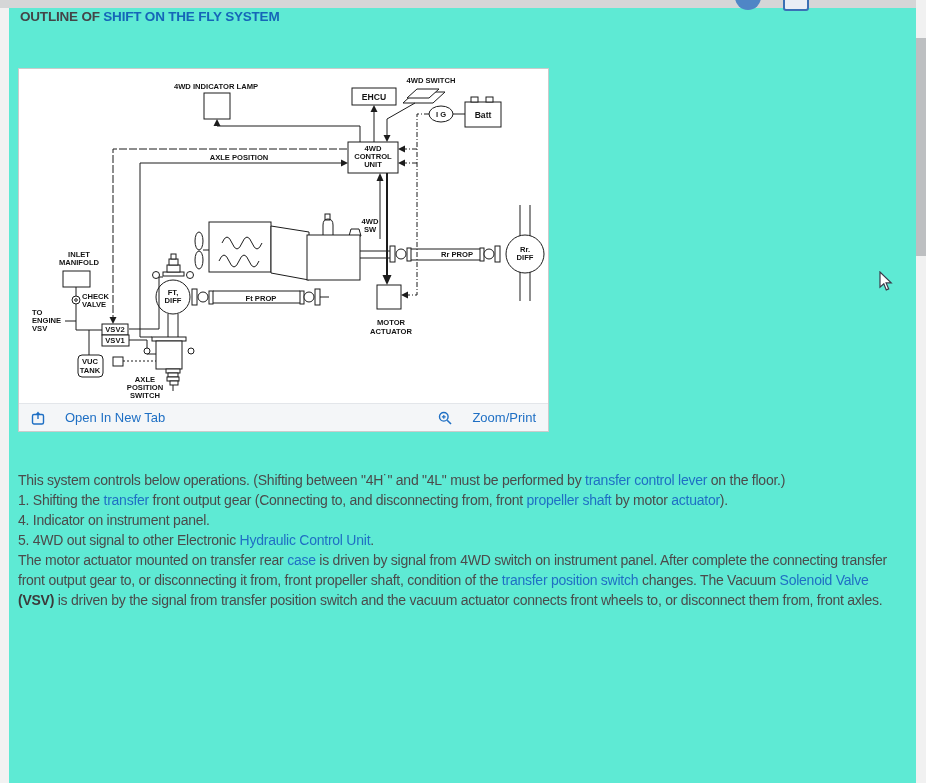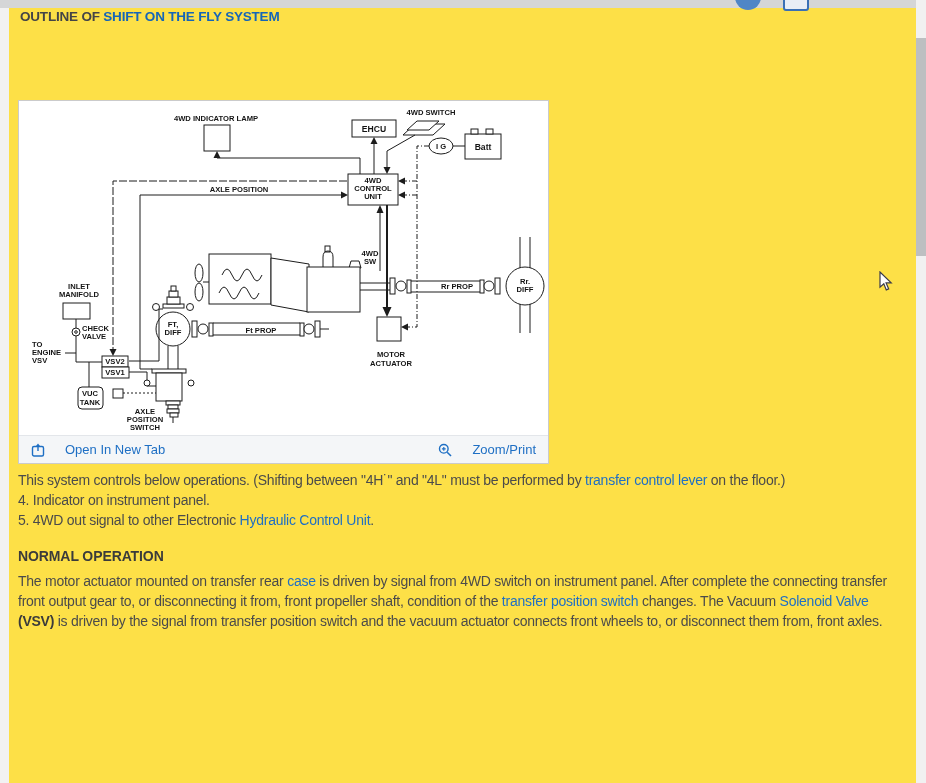--- a/index.html
+++ b/index.html
@@ -1,39 +1,39 @@
 <!DOCTYPE html>
 <html><head>
 <meta charset="utf-8">
 <style>
   html,body{margin:0;padding:0;background:#ffffff;}
   body{width:926px;height:783px;overflow:hidden;position:relative;
        font-family:"Liberation Sans",sans-serif;}
-  .page{position:absolute;inset:0;background:#fde047;}
+  .page{position:absolute;inset:0;background:#5eead4;}
 
   
   .topstrip{position:absolute;left:0;top:0;width:916px;height:8px;background:#d5d6d7;}
   .left-gutter{position:absolute;left:0;top:8px;width:9px;height:775px;background:#f2f2f2;}
   .top-icon-circle{position:absolute;left:735px;top:-16px;width:26px;height:26px;border-radius:50%;
        background:#4f86c6;}
   .top-icon-printer{position:absolute;left:783px;top:-17px;width:22px;height:24px;border:2px solid #3a70b5;
        border-radius:3px;background:#e9eef5;}
 
   
   .scroll-track{position:absolute;right:0;top:0;width:10px;height:783px;background:#f1f1f1;}
   .scroll-thumb{position:absolute;right:0;top:38px;width:10px;height:218px;background:#bdbfc1;}
 
   
   .title{position:absolute;left:20px;top:9px;font-size:13.5px;font-weight:bold;
          letter-spacing:-0.2px;white-space:nowrap;}
   .title .pre{color:#444447;}
   .title .lnk-title{color:#1565b8;cursor:pointer;}
 
   
-  .card{position:absolute;left:18px;top:68px;width:529px;height:362px;border:1px solid #cbcbcb;background:#fff;margin-top:32px;}
+  .card{position:absolute;left:18px;top:68px;width:529px;height:362px;border:1px solid #cbcbcb;background:#fff;}
   .card svg{display:block;}
   .card-footer{position:absolute;left:0;bottom:0;width:100%;height:28px;background:#f4f6f8;
        border-top:1px solid #e3e6ea;display:flex;justify-content:space-between;align-items:center;
        box-sizing:border-box;padding:0 12px;}
   .cf-link{display:flex;align-items:center;gap:20px;color:#1e6fc4;font-size:13px;cursor:pointer;}
   .cf-link svg{flex:0 0 auto;}
 
   
   .dwg line,.dwg path,.dwg rect,.dwg circle,.dwg ellipse,.dwg polyline{
       stroke:#1c1c1c;fill:none;stroke-width:1;}
@@ -263,23 +263,23 @@
           <path d="M9.2,9.2 L13,13" stroke="#1e6fc4" stroke-width="1.6" fill="none"></path>
           <path d="M5.8,3.9 V7.7 M3.9,5.8 H7.7" stroke="#1e6fc4" stroke-width="1.2" fill="none"></path>
         </svg>
         <span>Zoom/Print</span>
       </div>
     </div>
   </div>
 
   <div class="text-block">
     <div class="para"><span> This system controls below operations. (Shifting between "4H˙" and "4L" must be performed by </span><span class="lnk">transfer control lever</span><span> on the floor.)</span></div>
+    <div class="para"><span>1. Shifting the </span><span class="lnk">transfer</span><span> front output gear (Connecting to, and disconnecting from, front </span><span class="lnk">propeller shaft</span><span> by motor </span><span class="lnk">actuator</span><span>).</span></div>
     <div class="para"><span>4. Indicator on instrument panel.</span></div>
     <div class="para"><span>5. 4WD out signal to other Electronic </span><span class="lnk">Hydraulic Control Unit</span><span>.</span></div>
-    <div class="sect-head">NORMAL OPERATION</div>
     <div class="para"><span> The motor actuator mounted on transfer rear </span><span class="lnk">case</span><span> is driven by signal from 4WD switch on instrument panel. After complete the connecting transfer front output gear to, or disconnecting it from, front propeller shaft, condition of the </span><span class="lnk">transfer position switch</span><span> changes. The Vacuum </span><span class="lnk">Solenoid Valve</span><span> </span><span class="b">(VSV)</span><span> is driven by the signal from transfer position switch and the vacuum actuator connects front wheels to, or disconnect them from, front axles.</span></div>
   </div>
 
   <svg class="cursor" width="15" height="21" viewBox="0 0 15 21">
     <path d="M1,1 L1,16.2 L4.8,12.8 L7.3,18.9 L9.7,17.9 L7.1,11.9 L12.2,11.9 Z" fill="#ffffff" stroke="#3a3a4a" stroke-width="1.2"></path>
   </svg>
 
 </div>
 
 </body></html>

